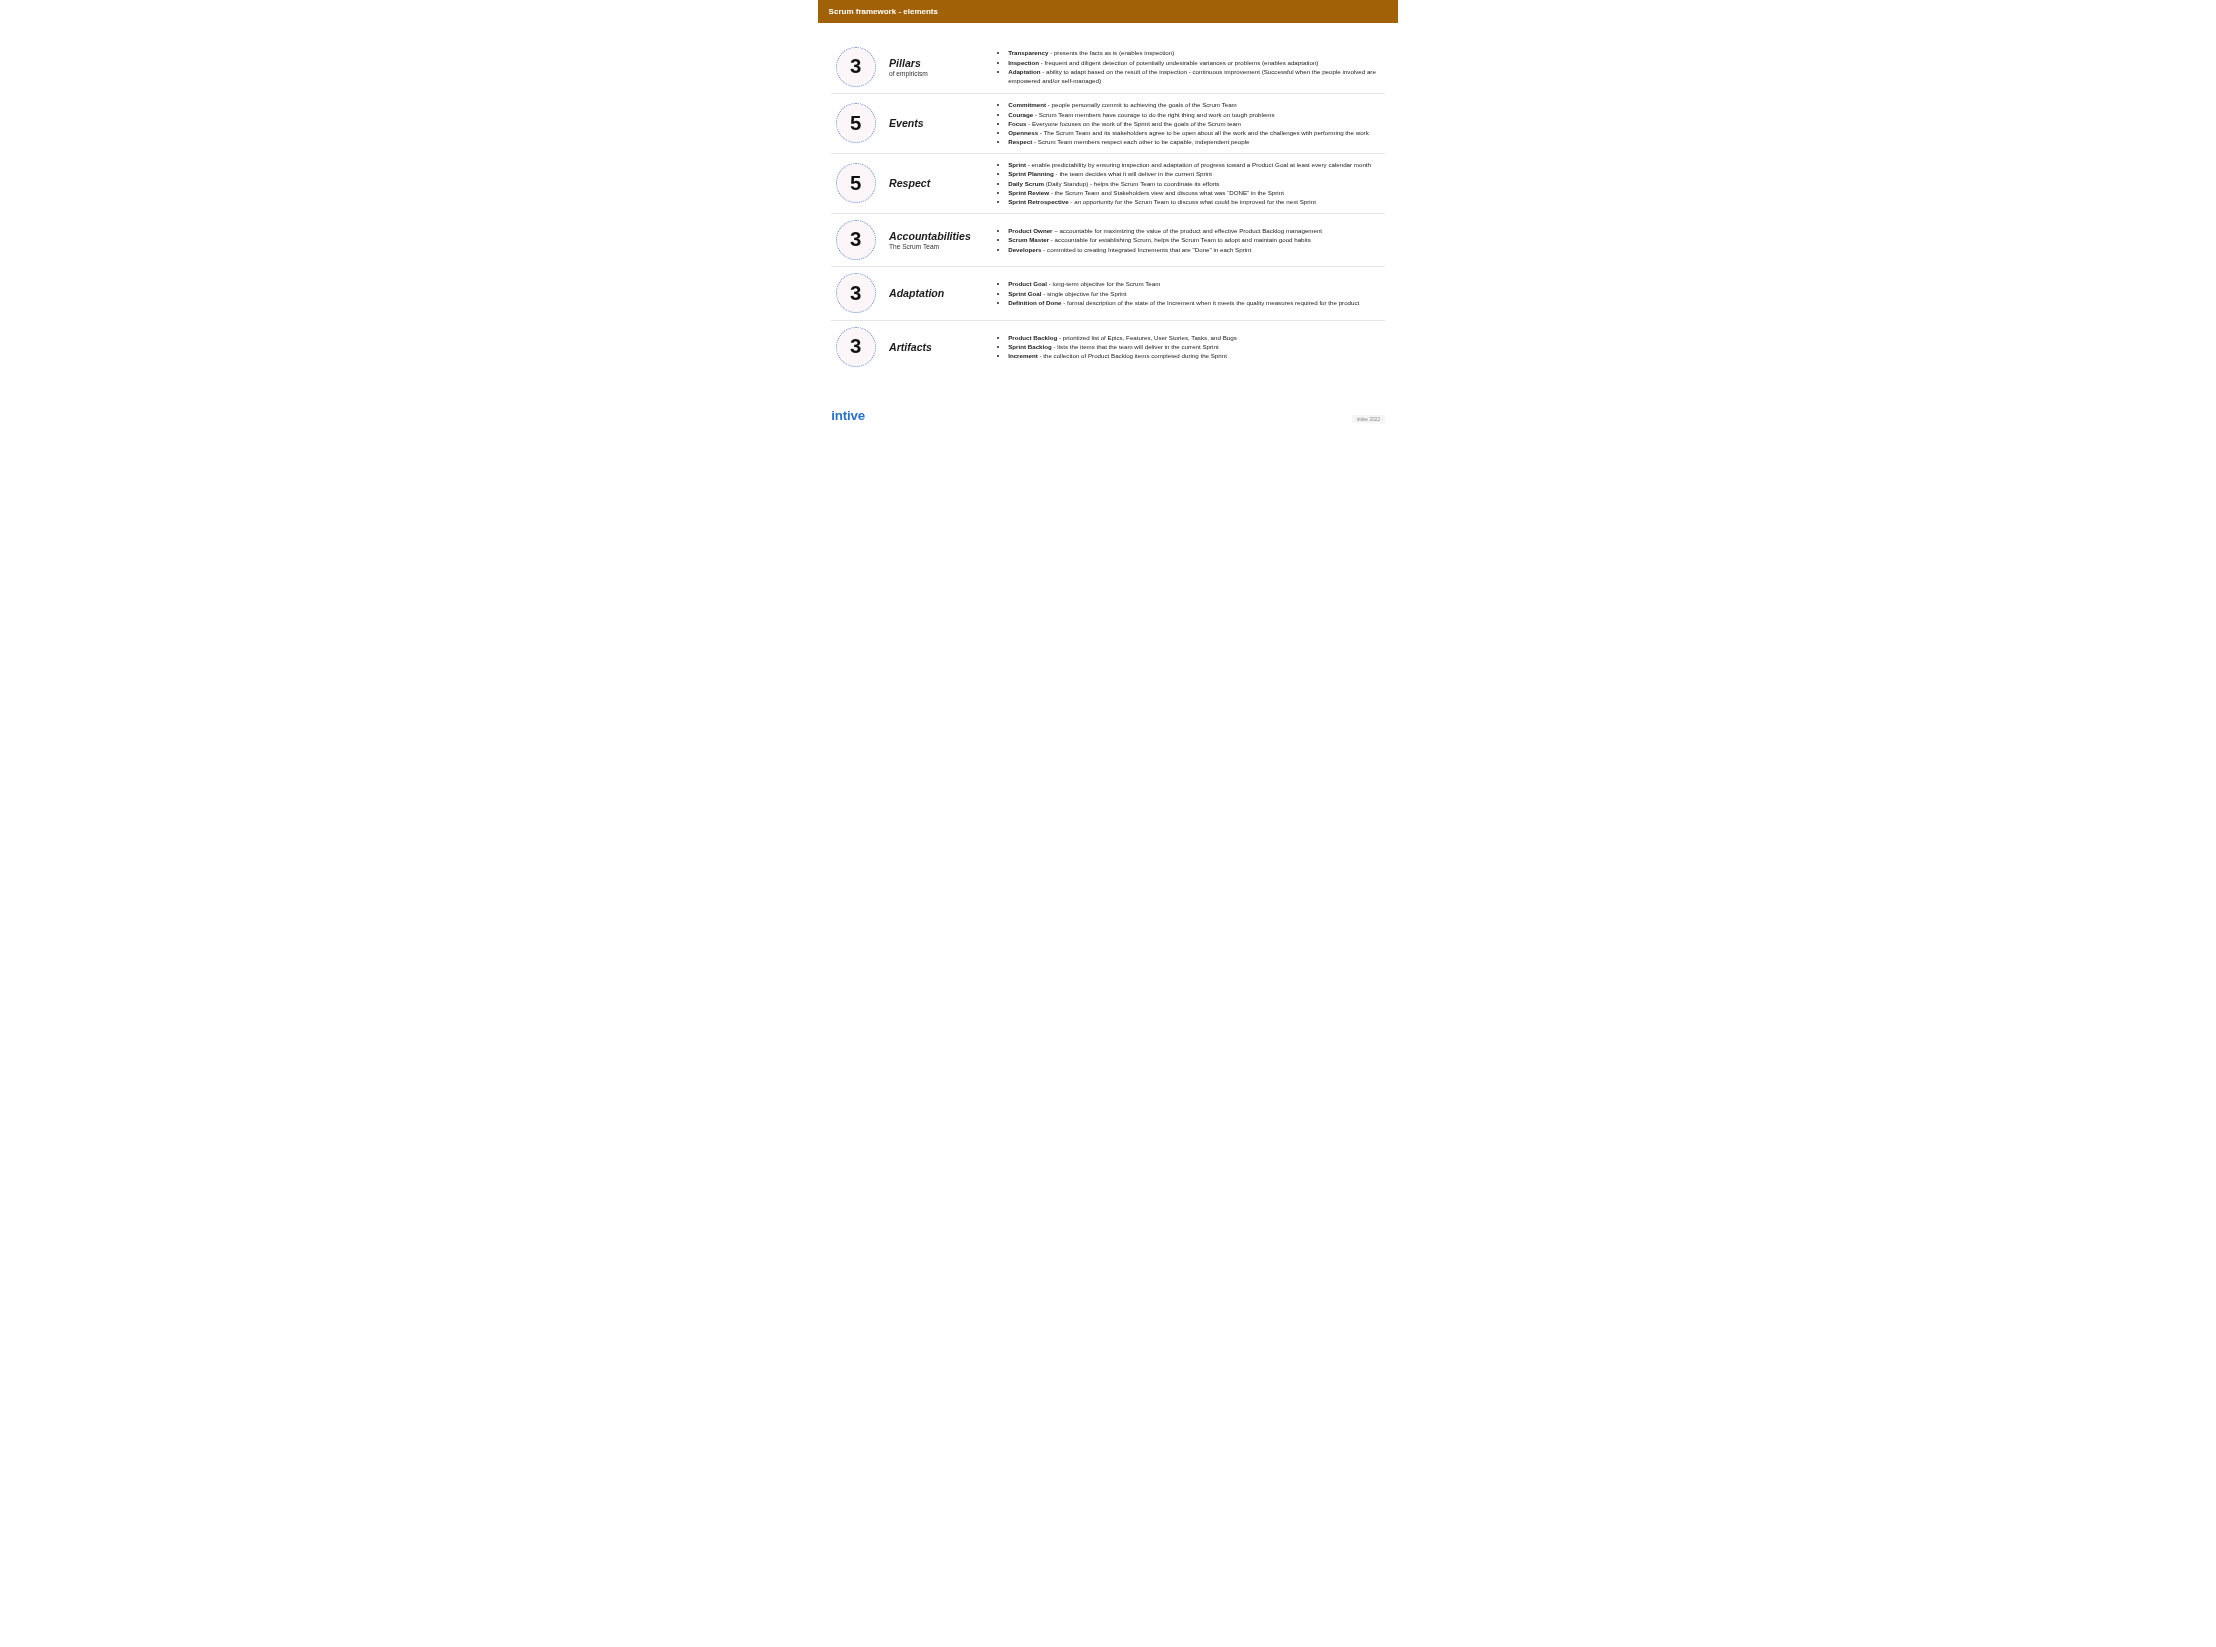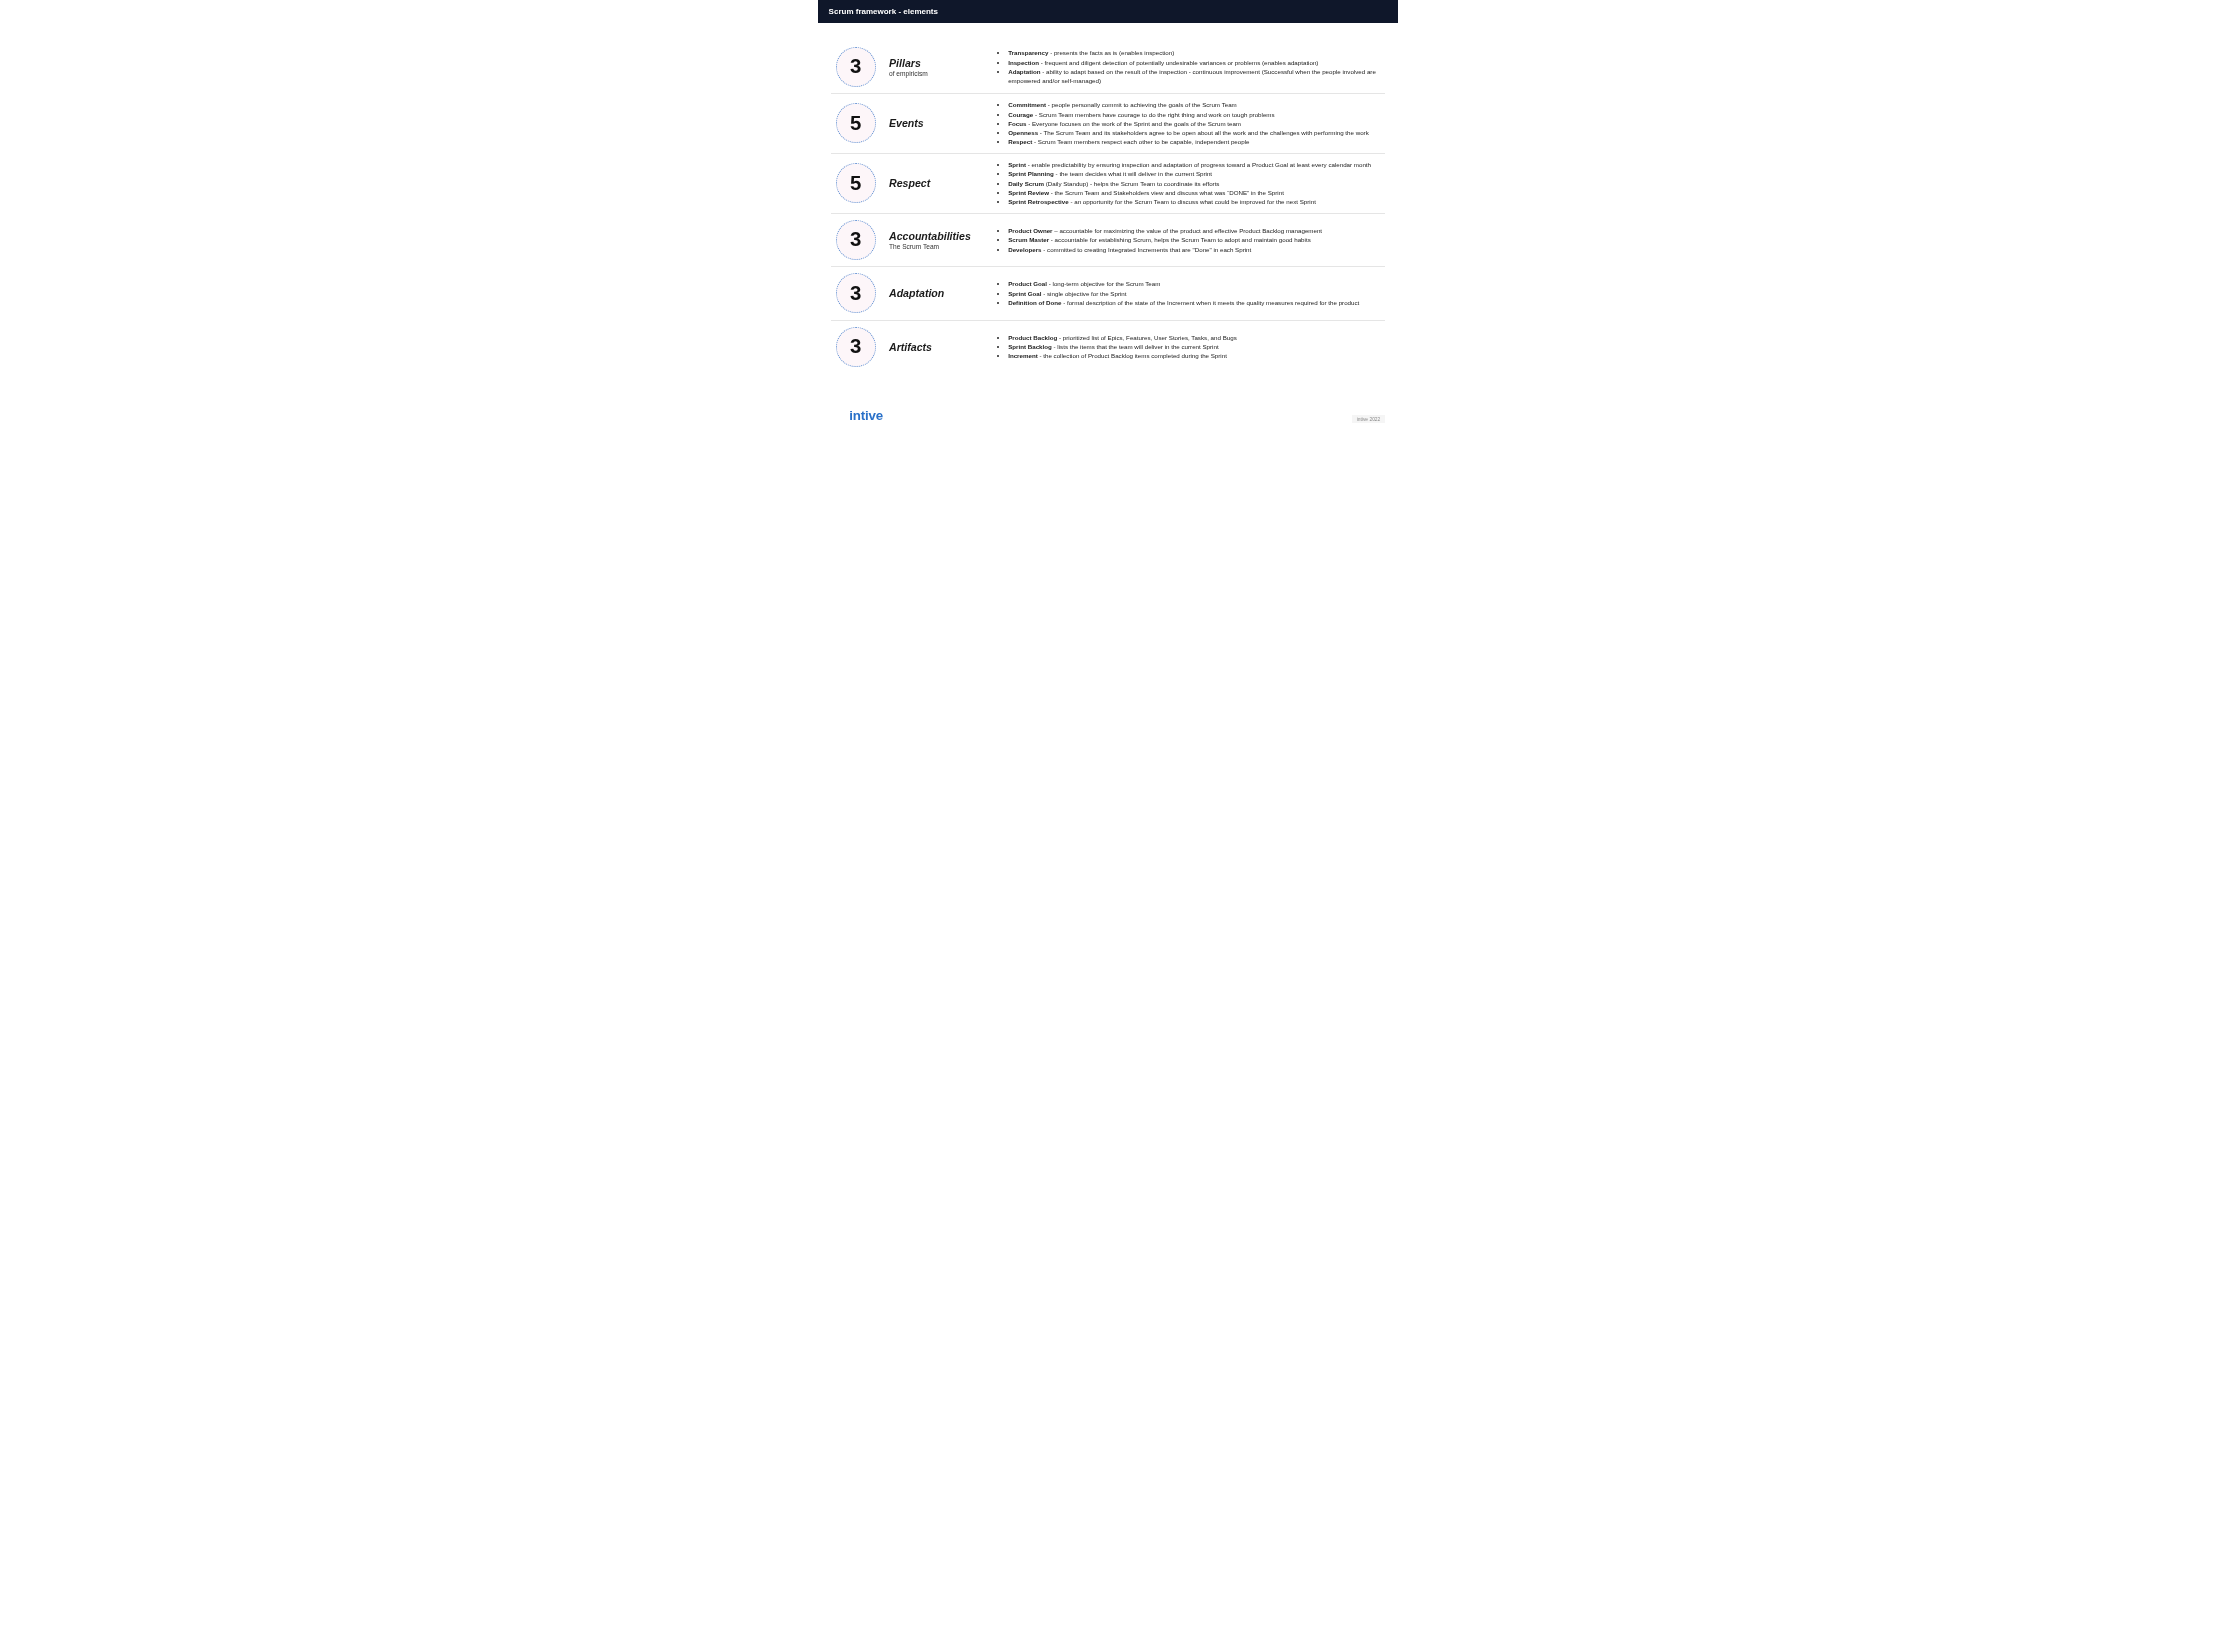--- a/index.html
+++ b/index.html
@@ -4,21 +4,21 @@
 <style>
   * { margin: 0; padding: 0; box-sizing: border-box; }
   body {
     font-family: "Segoe UI", Arial, sans-serif;
     background: #fff;
     color: #222;
     width: 580px;
     margin: 0 auto;
   }
   .header {
-    background: #0f172a;
+    background: #a16207;
     color: #fff;
     padding: 7px 10.6px;
     font-size: 8px;
     font-weight: 700;
   }
   .content {
     padding: 17.7px 13.3px 8.9px 13.3px;
   }
   .row {
     display: flex;
@@ -80,21 +80,20 @@
     display: flex;
     justify-content: space-between;
     align-items: flex-end;
     padding: 26.6px 13.3px 8.9px 13.3px;
   }
   .logo {
     font-size: 13.3px;
     font-weight: 800;
     color: #2a71c9;
     letter-spacing: -0.2px;
-    margin-left: 18px;
   }
   .copyright {
     font-size: 4.9px;
     color: #888;
     background: #f5f5f5;
     padding: 1.8px 4.4px;
   }
 </style>
 </head>
 <body>

